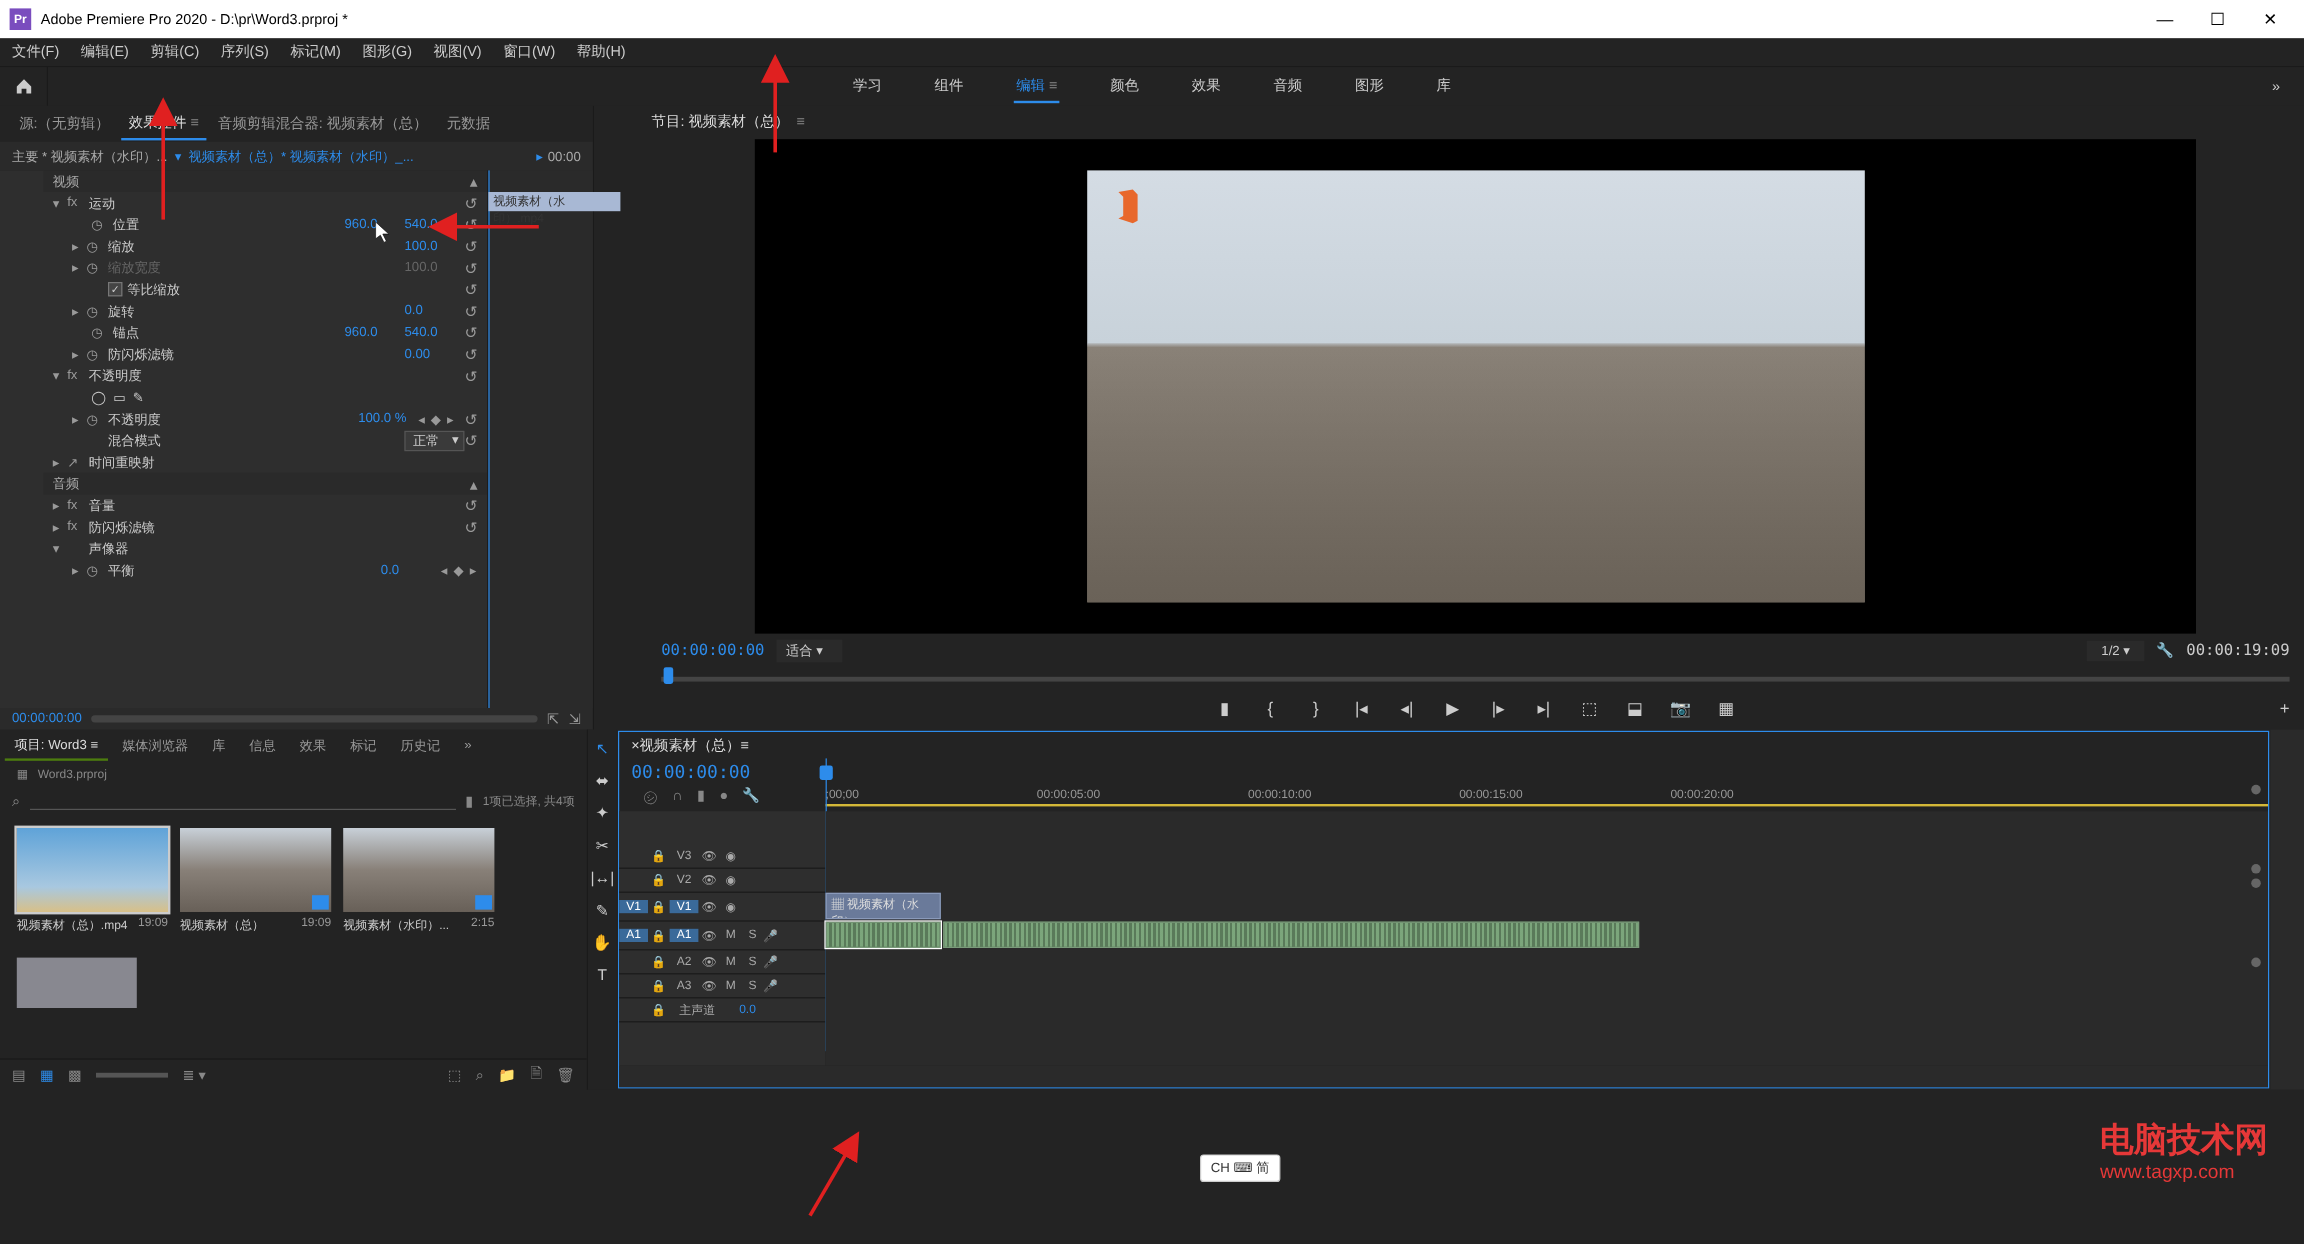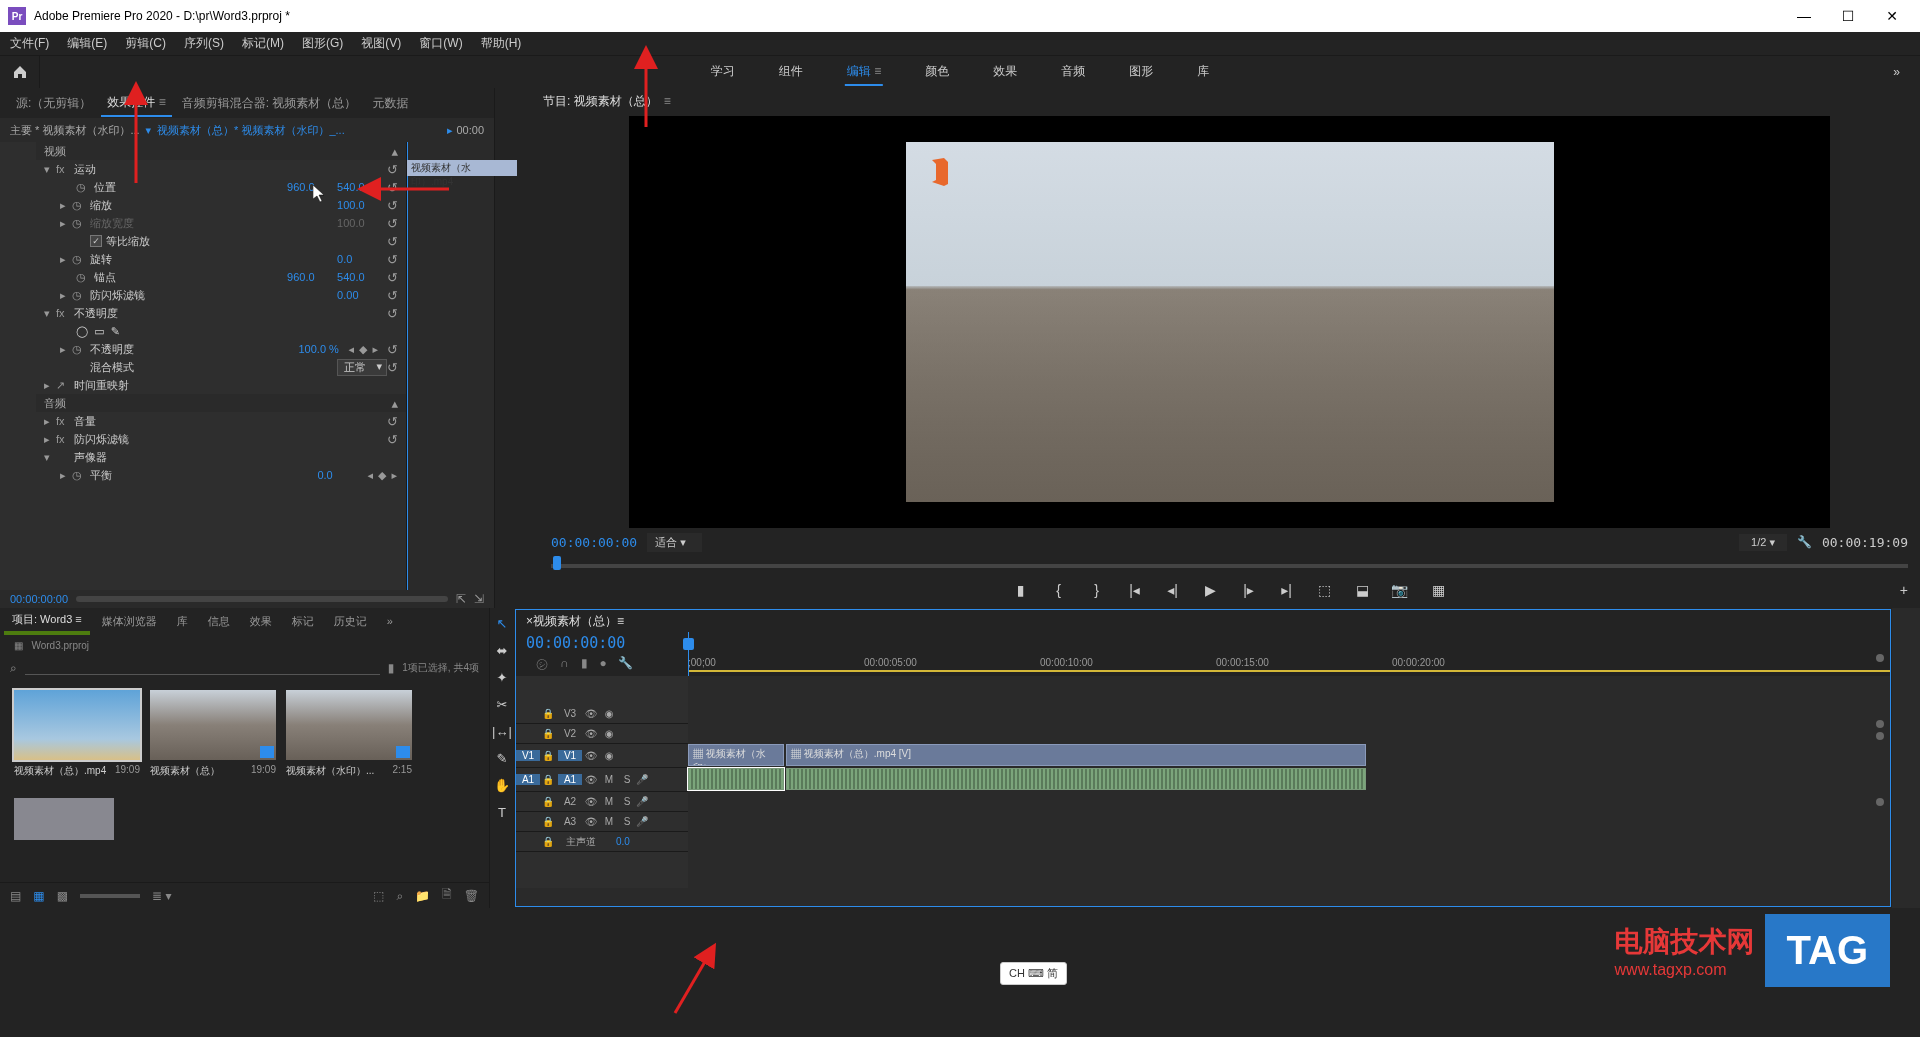--- a/index.html
+++ b/index.html
@@ -82,21 +82,21 @@
 .program-scrubber .playhead { position: absolute; left: 2px; top: 2px; width: 8px; height: 14px; background: #2d8ceb; border-radius: 2px; }
 .transport { height: 36px; display: flex; align-items: center; justify-content: center; gap: 20px; color: #ccc; font-size: 14px; }
 .transport .tbtn { width: 18px; text-align: center; }
 .transport .add { position: absolute; right: 12px; }
 
 
 .bottom { display: flex; height: 300px; }
 .project-panel { width: 490px; border-right: 1px solid #1a1a1a; display: flex; flex-direction: column; }
 .project-tabs { height: 26px; display: flex; align-items: center; padding: 0 4px; gap: 4px; font-size: 11px; color: #999; }
 .project-tab { padding: 4px 8px; }
-.project-tab.active { color: #ddd; border-bottom: 4px solid #4d7c0f; }
+.project-tab.active { color: #ddd; border-bottom: 2px solid #4d7c0f; }
 .project-sub { height: 22px; display: flex; align-items: center; padding: 0 14px; font-size: 10px; color: #888; }
 .project-search { height: 24px; display: flex; align-items: center; padding: 0 10px; gap: 8px; }
 .project-search .search-icon { color: #888; }
 .project-search input { flex: 1; background: transparent; border: none; border-bottom: 1px solid #555; color: #ccc; font-size: 11px; outline: none; }
 .project-search .info { color: #888; font-size: 10px; }
 .project-thumbs { flex: 1; display: flex; padding: 10px 14px; gap: 10px; flex-wrap: wrap; align-content: flex-start; }
 .thumb { width: 126px; }
 .thumb .img { width: 126px; height: 70px; background: #4a6a8a; position: relative; }
 .thumb.selected .img { outline: 2px solid #ccc; }
 .thumb .img.sky { background: linear-gradient(to bottom, #5fa3d8 0%, #a8c8e0 70%, #d8c088 100%); }
@@ -561,21 +561,20 @@
           </div>
         <div class="track-row">
             <span class="src"></span>
             <span class="lock">🔒</span>
             <span class="master-label">主声道</span>
             <span class="master-val">0.0</span>
           </div>
       </div>
       <div class="tracks-area">
         <div class="video-clip" style="left:0;top:68px;width:96px">▦ <span>视频素材（水印）</span></div>
-        <div class="video-clip" style="left:98px;top:68px;width:580px">▦ <span>视频素材（总）.mp4 [V]</span></div>
         <div class="audio-clip sel" style="left:0;top:92px;width:96px">
             <div class="wave"></div>
           </div>
         <div class="audio-clip" style="left:98px;top:92px;width:580px">
             <div class="wave"></div>
           </div>
       </div>
     </div>
     <div class="timeline-footer"></div>
     <div class="timeline-scroll">
@@ -613,16 +612,15 @@
     <path d="M0,0 L0,14 L4,11 L7,17 L9,16 L6,10 L11,10 Z" fill="#fff" stroke="#000" stroke-width="0.5"></path>
   </svg>
 
 <div class="ime-tip">CH ⌨ 简</div>
 
 <div class="watermark">
   <div>
     <div class="cn-text">电脑技术网</div>
     <div class="url">www.tagxp.com</div>
   </div>
-  <div class="tag-box">TAG</div>
 </div>
 
 <div class="statusbar"></div>
 
 </body></html>

